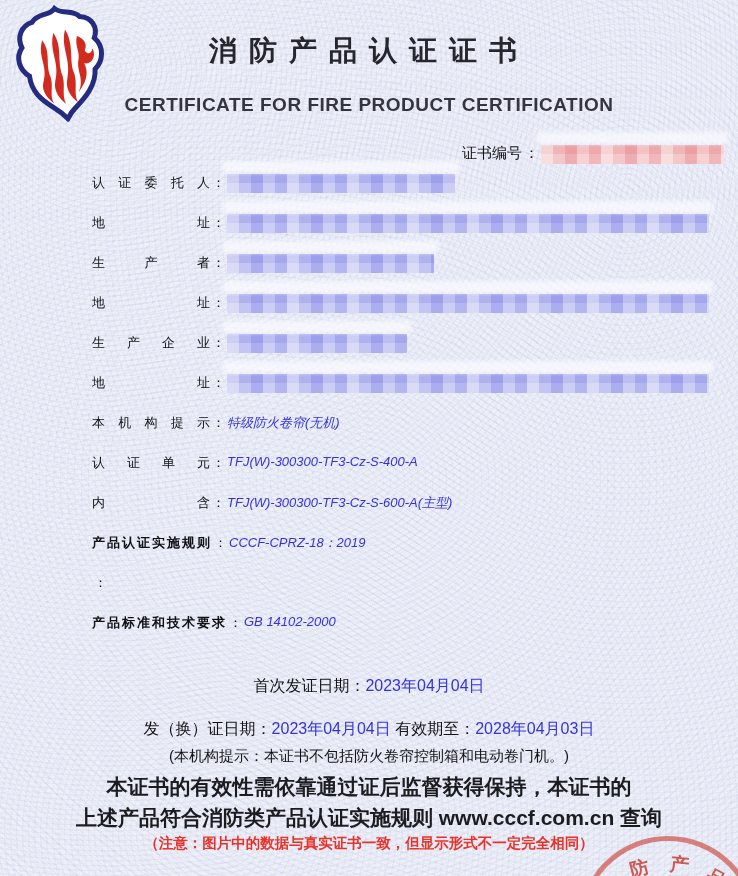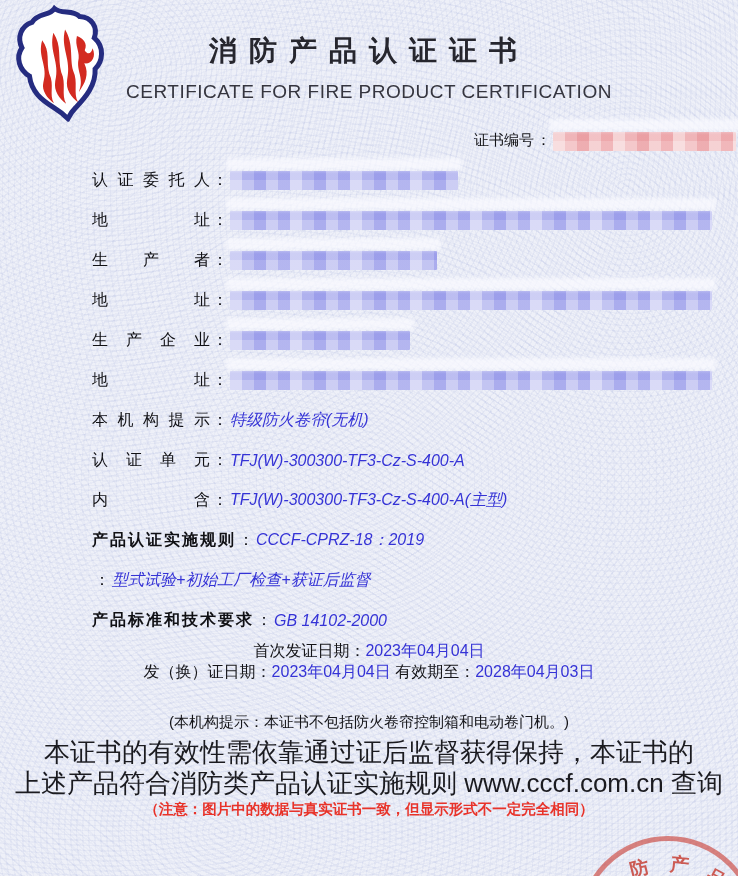--- a/index.html
+++ b/index.html
@@ -12,25 +12,25 @@
     background-image:
       repeating-radial-gradient(circle at 15% 8%,  rgba(90,110,190,.055) 0 1.5px, rgba(255,255,255,0) 1.5px 5px),
       repeating-radial-gradient(circle at 85% 22%, rgba(90,110,190,.05)  0 1.5px, rgba(255,255,255,0) 1.5px 6px),
       repeating-radial-gradient(circle at 50% 55%, rgba(90,110,190,.045) 0 1.5px, rgba(255,255,255,0) 1.5px 7px),
       repeating-radial-gradient(circle at 30% 95%, rgba(90,110,190,.05)  0 1.5px, rgba(255,255,255,0) 1.5px 6px);
     color:#141418;
   }
   .logo{position:absolute;left:6px;top:2px;width:112px;height:120px;transform:rotate(-7deg);}
   .title{margin:0;padding-top:32px;text-align:center;font-size:28px;font-weight:600;
          letter-spacing:12px;color:#26262e;}
-  .subtitle{margin-top:11px;text-align:center;font-size:19px;color:#35353f;letter-spacing:.5px;}
-  .cert-row{margin-top:28px;text-align:right;padding-right:2px;font-size:15px;white-space:nowrap;}
+  .subtitle{margin-top:24px;text-align:center;font-size:19px;color:#35353f;letter-spacing:.5px;font-weight:bold;}
+  .cert-row{margin-top:28px;text-align:right;padding-right:14px;font-size:15px;white-space:nowrap;}
   .cert-row .cert-lbl{color:#141418;}
   .fields{margin-left:92px;margin-top:10px;}
-  .row{height:40px;display:flex;align-items:center;font-size:16px;white-space:nowrap;}
+  .row{height:40px;display:flex;font-size:13px;white-space:nowrap;}
   .lbl{display:inline-block;width:118px;text-align:justify;text-align-last:justify;color:#101014;}
   .lbl.wide{width:auto;letter-spacing:2px;text-align:left;text-align-last:auto;font-weight:bold;}
   .colon{display:inline-block;margin:0 2px 0 2px;color:#101014;}
   .val{color:#3533d6;font-style:italic;}
   .blue{color:#3533d6;}
   .redact{
     display:inline-block;height:19px;vertical-align:middle;position:relative;border-radius:1px;
     background-color:#b9bbf0;
     background-image:
       repeating-linear-gradient(90deg, rgba(255,255,255,.38) 0 12px, rgba(255,255,255,0) 12px 24px,
@@ -41,23 +41,23 @@
     background:rgba(250,250,255,.75);filter:blur(2px);}
   .redact.pink{
     background-color:#f2bfc2;
     background-image:
       repeating-linear-gradient(90deg, rgba(255,255,255,.4) 0 12px, rgba(255,255,255,0) 12px 24px,
         rgba(224,112,118,.3) 24px 36px, rgba(255,255,255,.18) 36px 48px, rgba(232,130,136,.24) 48px 60px),
       repeating-linear-gradient(0deg, rgba(255,255,255,.14) 0 10px, rgba(226,120,126,.15) 10px 19px);
   }
   .center{text-align:center;white-space:nowrap;}
   .compliance{margin-top:12px;font-size:16px;}
-  .issue-line{font-size:16px;}
-  .org-note{margin-top:30px;font-size:15px;}
-  .validity{margin-top:5px;font-size:26px;font-weight:normal;line-height:31px;color:#1b1b20;}
+  .issue-line{margin-top:22px;font-size:16px;}
+  .org-note{margin-top:7px;font-size:15px;}
+  .validity{margin-top:5px;font-size:21px;font-weight:bold;line-height:31px;color:#1b1b20;}
   .red-note{margin-top:1px;font-size:14.5px;font-weight:bold;color:#e8332a;}
   .seal{position:absolute;right:-20px;bottom:-140px;width:180px;height:180px;}
   .seal-ring{position:absolute;inset:0;border:5px solid rgba(201,62,52,.62);border-radius:50%;}
   .seal-char{position:absolute;font-size:19px;font-weight:bold;color:rgba(198,58,48,.82);}
   .sc1{left:52px;top:20px;transform:rotate(-14deg);}
   .sc2{left:92px;top:16px;transform:rotate(6deg);}
   .sc3{left:128px;top:30px;transform:rotate(28deg);}
 </style>
 </head>
 <body>
@@ -118,30 +118,29 @@
         <span class="val">特级防火卷帘(无机)</span>
     </div>
     <div class="row">
       <span class="lbl">认证单元</span>
         <span class="colon">：</span>
         <span class="val">TFJ(W)-300300-TF3-Cz-S-400-A</span>
     </div>
     <div class="row">
       <span class="lbl">内含</span>
         <span class="colon">：</span>
-        <span class="val">TFJ(W)-300300-TF3-Cz-S-400-A(主型)</span>
+        <span class="val">TFJ(W)-300300-TF3-Cz-S-600-A(主型)</span>
     </div>
     <div class="row">
       <span class="lbl wide">产品认证实施规则</span>
         <span class="colon">：</span>
         <span class="val">CCCF-CPRZ-18：2019</span>
     </div>
     <div class="row">
         <span class="colon">：</span>
-        <span class="val">型式试验+初始工厂检查+获证后监督</span>
     </div>
     <div class="row">
       <span class="lbl wide">产品标准和技术要求</span>
         <span class="colon">：</span>
         <span class="val">GB 14102-2000</span>
     </div>
   </div>
 
 
   <div class="center issue-line">

